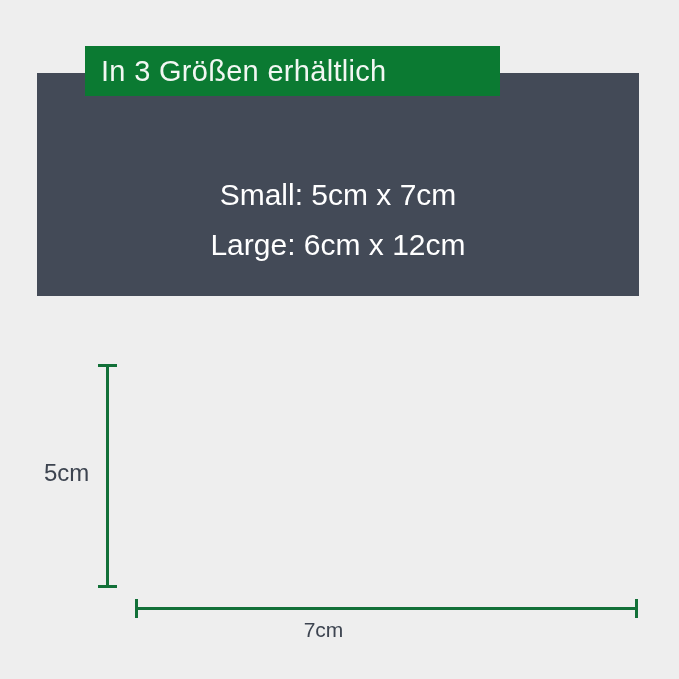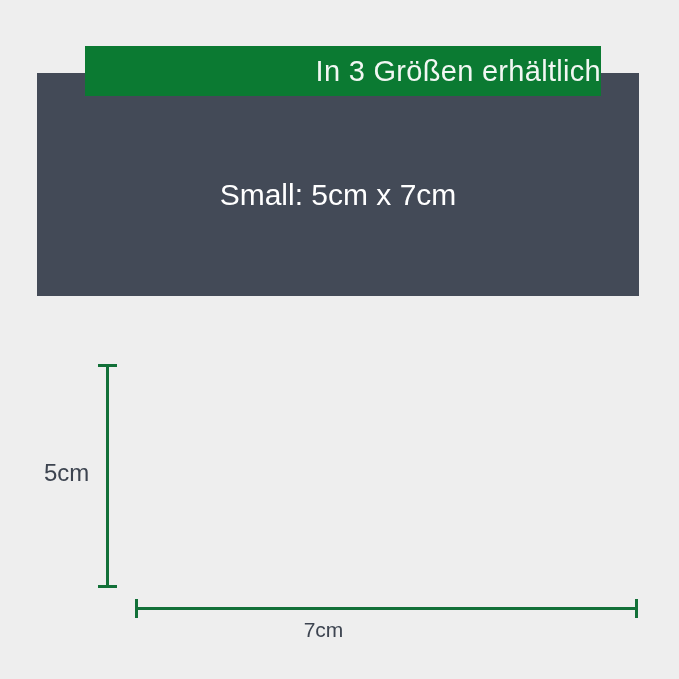--- a/index.html
+++ b/index.html
@@ -32,27 +32,28 @@
     width: 602px;
     height: 223px;
     background: #434a57;
   }
 
   
   .banner {
     position: absolute;
     left: 85px;
     top: 46px;
-    width: 516px;
+    width: 415px;
     height: 50px;
     background: #0b7a32;
     display: flex;
     align-items: center;
-    justify-content: flex-end;
+    justify-content: flex-start;
     box-sizing: border-box;
+    padding-left: 16px;
   }
   .banner-title {
     color: #f2f7f3;
     font-size: 29px;
     line-height: 1;
     letter-spacing: 0.3px;
     white-space: nowrap;
   }
 
   
@@ -146,20 +147,21 @@
 <div id="infographic">
 
   <div class="info-panel"></div>
 
   <div class="banner">
     <div class="banner-title">In 3 Größen erhältlich</div>
   </div>
 
   <div class="size-list">
     <div class="size-line">Small: 5cm x 7cm</div>
+    <div class="size-line">Large: 6cm x 12cm</div>
   </div>
 
   <div class="product-area">
 
     
     
 
     
     
 

